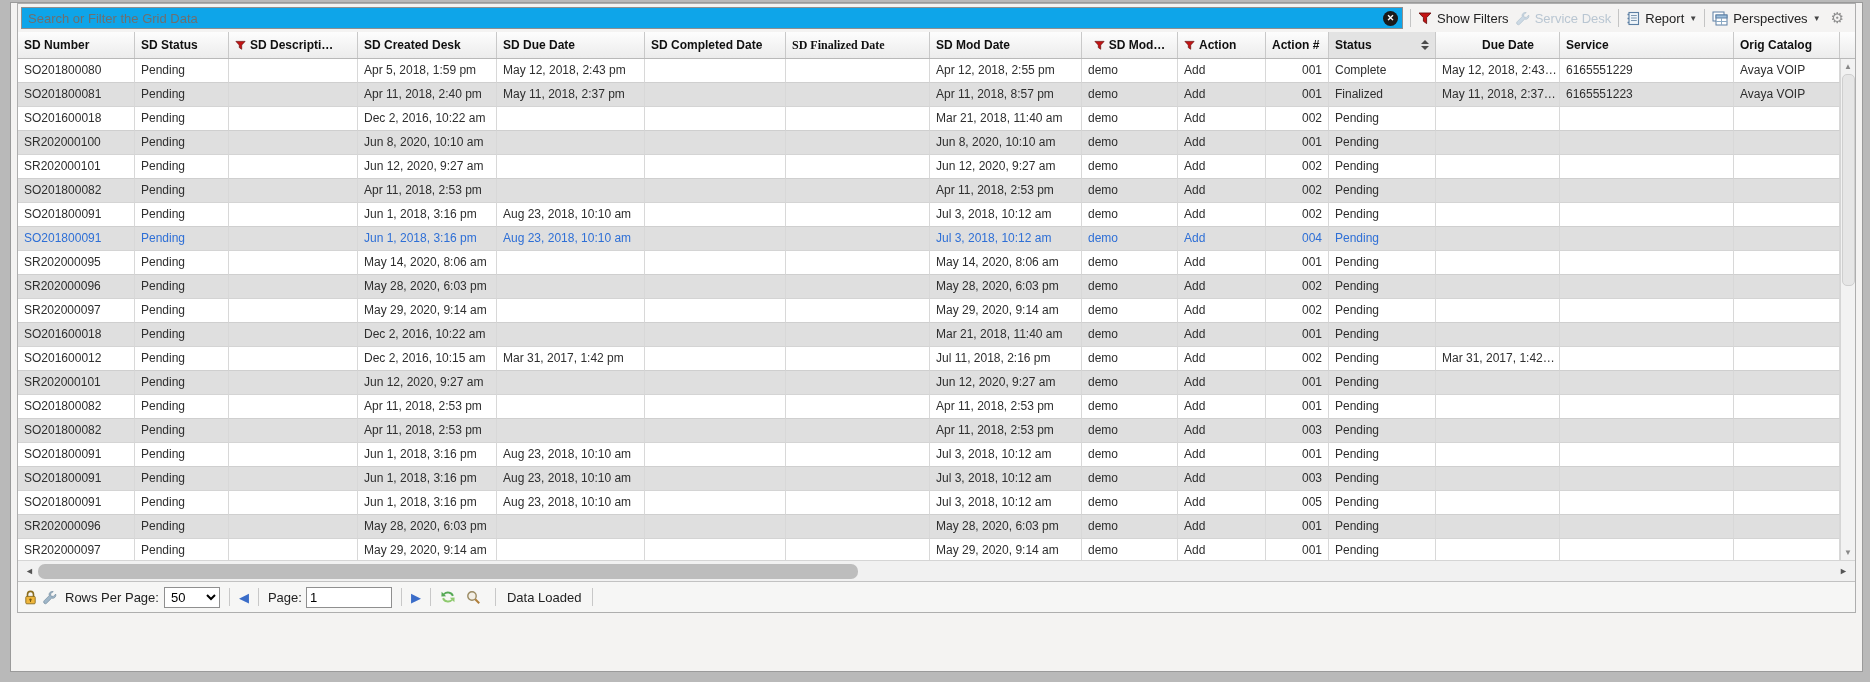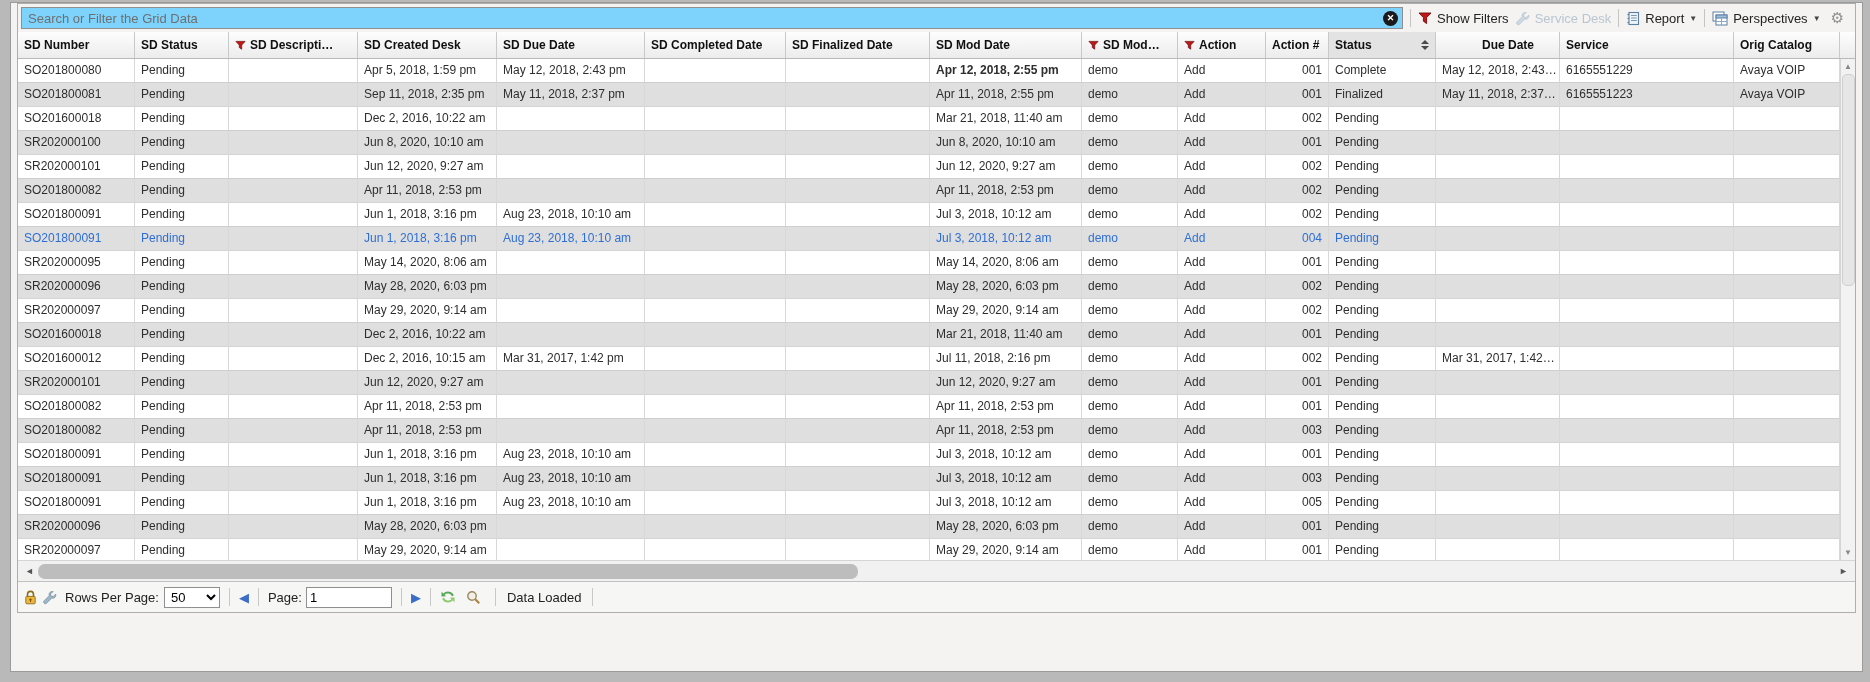--- a/index.html
+++ b/index.html
@@ -24,21 +24,21 @@
   
   .panel{
     margin:0 6px;height:610px;border:1px solid #aeaeae;background:#fff;
     display:flex;flex-direction:column;box-sizing:border-box;
   }
   .search-row{
     height:28px;flex:0 0 28px;background:#f4f3f2;display:flex;align-items:center;
     padding:2px 3px;box-sizing:border-box;
   }
   .search-box{
-    flex:0 0 1382px;height:22px;background:#7dd3fc;border:1px solid #8f8f8f;
+    flex:0 0 1382px;height:22px;background:#0ea5e9;border:1px solid #8f8f8f;
     display:flex;align-items:center;box-sizing:border-box;padding:0 4px;
   }
   .search-box input{
     flex:1;border:none;outline:none;font-size:13px;color:#333;
     font-family:"Liberation Sans",sans-serif;background:transparent;
   }
   .search-box input::placeholder{color:#6f6f6f;opacity:1;}
   .clear-btn{
     width:15px;height:15px;border-radius:50%;background:#1a1a1a;color:#fff;
     font-size:9px;line-height:15px;text-align:center;cursor:pointer;flex:0 0 15px;
@@ -205,30 +205,30 @@
           <span style="display: inline-flex; align-items: center;">
             <span>SD Due Date</span>
           </span>
         </div>
         <div class="hcell" style="width: 141px; flex: 0 0 141px;">
           <span style="display: inline-flex; align-items: center;">
             <span>SD Completed Date</span>
           </span>
         </div>
         <div class="hcell" style="width: 144px; flex: 0 0 144px;">
-          <span style="display: inline-flex; align-items: center;">
+          <span style="display: inline-flex; align-items: center; font-family: Liberation Serif, serif;">
             <span>SD Finalized Date</span>
           </span>
         </div>
         <div class="hcell" style="width: 152px; flex: 0 0 152px;">
           <span style="display: inline-flex; align-items: center;">
             <span>SD Mod Date</span>
           </span>
         </div>
-        <div class="hcell" style="width: 96px; flex: 0 0 96px;">
+        <div class="hcell" style="width: 96px; flex: 0 0 96px; justify-content: center;">
           <span style="display: inline-flex; align-items: center;">
             <span class="funnel">
               <svg width="11" height="11" viewBox="0 0 12 11">
                 <path d="M1 1h10L7.3 5v4.6L4.7 7.8V5L1 1z" fill="#c41414" stroke="#6d0f0f" stroke-width="0.8"></path>
               </svg>
             </span>
             <span>SD Mod…</span>
           </span>
         </div>
         <div class="hcell" style="width: 88px; flex: 0 0 88px;">
@@ -276,38 +276,38 @@
     <div class="grid-body">
       <div class="rows-area">
           <div class="grow">
             <div class="gcell" style="width: 117px; flex: 0 0 117px;">SO201800080</div>
             <div class="gcell" style="width: 94px; flex: 0 0 94px;">Pending</div>
             <div class="gcell" style="width: 129px; flex: 0 0 129px;"></div>
             <div class="gcell" style="width: 139px; flex: 0 0 139px;">Apr 5, 2018, 1:59 pm</div>
             <div class="gcell" style="width: 148px; flex: 0 0 148px;">May 12, 2018, 2:43 pm</div>
             <div class="gcell" style="width: 141px; flex: 0 0 141px;"></div>
             <div class="gcell" style="width: 144px; flex: 0 0 144px;"></div>
-            <div class="gcell" style="width: 152px; flex: 0 0 152px; font-weight: bold;">Apr 12, 2018, 2:55 pm</div>
+            <div class="gcell" style="width: 152px; flex: 0 0 152px;">Apr 12, 2018, 2:55 pm</div>
             <div class="gcell" style="width: 96px; flex: 0 0 96px;">demo</div>
             <div class="gcell" style="width: 88px; flex: 0 0 88px;">Add</div>
             <div class="gcell" style="width: 63px; flex: 0 0 63px; text-align: right;">001</div>
             <div class="gcell" style="width: 107px; flex: 0 0 107px;">Complete</div>
             <div class="gcell" style="width: 124px; flex: 0 0 124px;">May 12, 2018, 2:43…</div>
             <div class="gcell" style="width: 174px; flex: 0 0 174px;">6165551229</div>
             <div class="gcell" style="width: 106px; flex: 0 0 106px;">Avaya VOIP</div>
           </div>
           <div class="grow alt">
             <div class="gcell" style="width: 117px; flex: 0 0 117px;">SO201800081</div>
             <div class="gcell" style="width: 94px; flex: 0 0 94px;">Pending</div>
             <div class="gcell" style="width: 129px; flex: 0 0 129px;"></div>
-            <div class="gcell" style="width: 139px; flex: 0 0 139px;">Sep 11, 2018, 2:35 pm</div>
+            <div class="gcell" style="width: 139px; flex: 0 0 139px;">Apr 11, 2018, 2:40 pm</div>
             <div class="gcell" style="width: 148px; flex: 0 0 148px;">May 11, 2018, 2:37 pm</div>
             <div class="gcell" style="width: 141px; flex: 0 0 141px;"></div>
             <div class="gcell" style="width: 144px; flex: 0 0 144px;"></div>
-            <div class="gcell" style="width: 152px; flex: 0 0 152px;">Apr 11, 2018, 2:55 pm</div>
+            <div class="gcell" style="width: 152px; flex: 0 0 152px;">Apr 11, 2018, 8:57 pm</div>
             <div class="gcell" style="width: 96px; flex: 0 0 96px;">demo</div>
             <div class="gcell" style="width: 88px; flex: 0 0 88px;">Add</div>
             <div class="gcell" style="width: 63px; flex: 0 0 63px; text-align: right;">001</div>
             <div class="gcell" style="width: 107px; flex: 0 0 107px;">Finalized</div>
             <div class="gcell" style="width: 124px; flex: 0 0 124px;">May 11, 2018, 2:37…</div>
             <div class="gcell" style="width: 174px; flex: 0 0 174px;">6165551223</div>
             <div class="gcell" style="width: 106px; flex: 0 0 106px;">Avaya VOIP</div>
           </div>
           <div class="grow">
             <div class="gcell" style="width: 117px; flex: 0 0 117px;">SO201600018</div>

